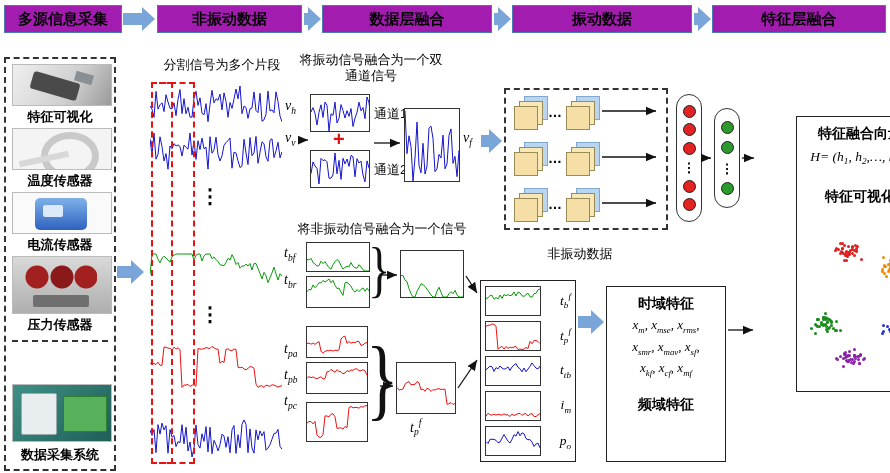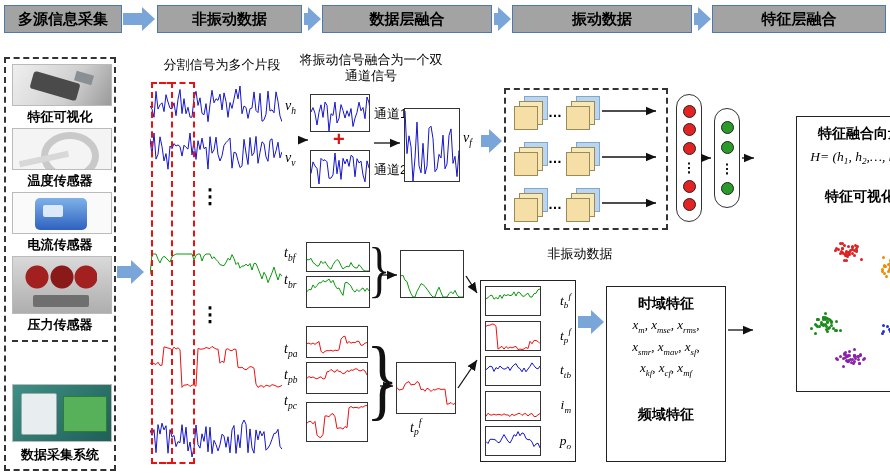--- a/index.html
+++ b/index.html
@@ -1,19 +1,19 @@
 <!DOCTYPE html>
 <html style="--arrow-blue: #7aa5d8; --dash-red: #e81212;"><head>
 <meta charset="utf-8">
 <style>
   *{margin:0;padding:0;box-sizing:border-box}
   body{background:#fff;font-family:"Liberation Sans",sans-serif;color:#000}
   .canvas{position:relative;width:890px;height:473px;background:#fff;overflow:hidden;font-size:13px}
   
-  .pbox{position:absolute;top:5px;height:28px;border:1px solid #4a7ab0;background:#a3a3a3;
+  .pbox{position:absolute;top:5px;height:28px;border:1px solid #4a7ab0;background:#a21caf;
         display:flex;align-items:center;justify-content:center;font-size:15px;font-weight:700}
   .fatarrow{position:absolute;height:24px;display:flex;align-items:center;z-index:5}
   .fatarrow .sh{flex:1;height:12px;background:var(--arrow-blue)}
   .fatarrow .hd{width:0;height:0;border-top:12px solid transparent;border-bottom:12px solid transparent;
                 border-left:13px solid var(--arrow-blue)}
   
   .dashbox{position:absolute;border:2px dashed #333;background:transparent}
   .solidbox{position:absolute;border:1px solid #222;background:#fff}
   
   .photo{position:absolute;left:6px;width:100px;overflow:hidden;border:1px solid #bbb}
@@ -62,21 +62,21 @@
   .pill{position:absolute;border:1px solid #333;border-radius:13px;display:flex;flex-direction:column;
         align-items:center;justify-content:space-evenly;padding:4px 0}
   .neu{width:13px;height:13px;border-radius:50%;border:1px solid #222;display:block}
   .pdots{font-size:13px;font-weight:700;line-height:1}
   
   .stackbox{display:flex;flex-direction:column;justify-content:space-around;align-items:stretch;padding:2px 2px}
   .srow{display:flex;align-items:center;justify-content:space-between;padding:0 2px;gap:3px}
   .srl{font-size:13.5px;white-space:nowrap}
   
   .ft{text-align:center;font-weight:700;font-size:14px;margin-top:8px}
-  .ft2{margin-top:28px}
+  .ft2{margin-top:18px}
   .fl{text-align:center;font-size:13px;margin-top:4px;white-space:nowrap}
   .fus-t{margin-top:8px;text-align:center;font-weight:700;font-size:14px}
   .fus-f{text-align:center;font-size:13.5px;margin-top:4px;white-space:nowrap}
   .fus-v{text-align:center;font-weight:700;font-size:14px;margin-top:22px}
   #viz{position:absolute;left:4px;top:104px;width:120px;height:166px;overflow:hidden}
   .dot{position:absolute;width:3px;height:3px;border-radius:50%;display:block}
   #connectors{position:absolute;left:0;top:0;z-index:50;pointer-events:none}
   .plus{position:absolute;color:#e11212;font-size:20px;font-weight:700}
 </style>
 </head>
@@ -142,21 +142,21 @@
       <polyline points="0,20.4 2,19.8 4,20.6 6,21.5 8,19.2 10,22.4 12,22.2 14,3.9 16,4.4 18,5.1 20,5.4 22,7.1 24,4.1 26,6.1 28,4.8 30,6.6 32,44.4 34,42.1 36,42.0 38,41.4 40,43.5 42,42.1 44,41.8 46,43.3 48,5.4 50,6.1 52,6.1 54,5.7 56,4.5 58,5.1 60,5.5 62,3.4 64,4.8 66,6.0 68,6.2 70,20.2 72,18.2 74,19.5 76,6.3 78,5.8 80,7.4 82,7.7 84,6.0 86,6.5 88,24.3 90,24.8 92,24.2 94,26.0 96,26.8 98,25.3 100,23.6 102,24.0 104,25.2 106,41.1 108,44.4 110,42.9 112,42.8 114,44.4 116,42.1 118,42.8 120,43.3 122,41.7 124,42.1 126,43.0 128,44.1 130,43.4 132,42.4" fill="none" stroke="#ee1111" stroke-width="1"></polyline>
     </svg>
   <svg class="wave" style="left:150px;top:418px" width="132" height="41">
       <polyline points="0,12.1 2,17.4 4,11.6 6,34.6 8,6.6 10,16.1 12,5.2 14,11.9 16,7.7 18,35.2 20,11.6 22,19.3 24,17.4 26,28.6 28,23.6 30,24.7 32,6.7 34,25.9 36,9.2 38,33.0 40,24.0 42,39.0 44,30.2 46,7.0 48,26.7 50,30.1 52,15.8 54,23.4 56,8.6 58,33.8 60,9.2 62,35.7 64,22.3 66,26.6 68,32.9 70,26.6 72,16.2 74,18.1 76,29.3 78,18.7 80,34.8 82,11.9 84,7.5 86,35.4 88,16.7 90,29.8 92,6.2 94,2.0 96,6.3 98,34.7 100,10.9 102,30.0 104,35.2 106,11.9 108,21.8 110,12.9 112,17.9 114,13.6 116,32.2 118,30.1 120,26.5 122,21.2 124,15.5 126,15.1 128,11.3 130,28.4 132,31.2" fill="none" stroke="#1515cd" stroke-width="1"></polyline>
     </svg>
 
   <div class="rdash" style="left:151px;top:82px;width:22px;height:382px"></div>
   <div class="rdash" style="left:151px;top:82px;width:44px;height:382px"></div>
 
   <span class="mlab math" style="left:285px;top:98px">v<sub>h</sub></span>
-  <span class="mlab math" style="left:285px;top:150px">v<sub>v</sub></span>
+  <span class="mlab math" style="left:285px;top:130px">v<sub>v</sub></span>
 
   <div class="note" style="left:298px;top:52px;width:146px">将振动信号融合为一个双通道信号</div>
   <svg class="wave framed" style="left:310px;top:94px" width="60" height="38">
       <polyline points="0,17.0 2,12.6 4,18.3 6,30.0 8,17.3 10,9.8 12,22.4 14,7.1 16,10.3 18,36.0 20,18.7 22,20.5 24,7.1 26,28.0 28,23.4 30,9.6 32,15.5 34,23.0 36,15.7 38,21.4 40,13.5 42,31.5 44,23.2 46,17.4 48,7.2 50,15.8 52,12.5 54,23.7 56,2.0 58,7.8 60,22.0" fill="none" stroke="#1515cd" stroke-width="1"></polyline>
     </svg>
   <span class="plus" style="left:333px;top:128px">+</span>
   <svg class="wave framed" style="left:310px;top:150px" width="60" height="38">
       <polyline points="0,22.6 2,10.9 4,15.0 6,17.4 8,33.0 10,7.4 12,9.6 14,8.8 16,10.8 18,27.3 20,27.1 22,23.9 24,2.0 26,22.8 28,9.3 30,28.4 32,7.3 34,12.9 36,8.0 38,15.4 40,4.3 42,5.8 44,25.8 46,7.7 48,11.9 50,10.1 52,24.0 54,30.8 56,9.9 58,16.9 60,19.7" fill="none" stroke="#1515cd" stroke-width="1"></polyline>
     </svg>
   <span class="cnlab" style="left:374px;top:105px">通道1</span>
@@ -213,20 +213,21 @@
       <i class="neu" style="background: rgb(227, 34, 34);"></i>
       <i class="neu" style="background: rgb(227, 34, 34);"></i>
     </div>
   <div id="green-pill" class="pill" style="left:714px;top:108px;width:26px;height:100px">
       <i class="neu" style="background: rgb(42, 154, 42);"></i>
       <i class="neu" style="background: rgb(42, 154, 42);"></i>
       <span class="pdots">⋮</span>
       <i class="neu" style="background: rgb(42, 154, 42);"></i>
     </div>
 
+  <div class="note" style="left:282px;top:221px;width:200px">将非振动信号融合为一个信号</div>
   <span class="mlab math" style="left:284px;top:245px">t<sub>bf</sub></span>
   <span class="mlab math" style="left:284px;top:272px">t<sub>br</sub></span>
   <svg class="wave framed" style="left:306px;top:242px" width="64" height="30">
       <polyline points="0,16.7 2,16.8 4,15.3 6,19.5 8,21.0 10,23.2 12,22.5 14,18.1 16,20.6 18,18.6 20,21.8 22,24.7 24,26.2 26,21.7 28,18.6 30,16.5 32,18.2 34,22.8 36,26.0 38,24.4 40,23.2 42,23.9 44,19.5 46,23.2 48,24.7 50,25.1 52,21.7 54,23.9 56,26.9 58,28.0 60,28.0 62,28.0 64,26.8" fill="none" stroke="#0a9a0a" stroke-width="1"></polyline>
     </svg>
   <svg class="wave framed" style="left:306px;top:276px" width="64" height="32">
       <polyline points="0,14.8 2,12.3 4,12.9 6,7.9 8,10.8 10,8.6 12,5.7 14,5.9 16,3.4 18,5.0 20,3.7 22,2.0 24,5.8 26,3.3 28,8.3 30,11.6 32,11.0 34,15.1 36,18.4 38,5.8 40,5.4 42,7.1 44,9.1 46,13.3 48,15.1 50,12.5 52,14.6 54,12.4 56,10.9 58,14.3 60,11.2 62,13.9 64,11.7" fill="none" stroke="#0a9a0a" stroke-width="1"></polyline>
     </svg>
   <span class="brace" style="left:368px;top:238px;font-size:62px">}</span>
   <svg class="wave framed" style="left:400px;top:250px" width="64" height="48">

